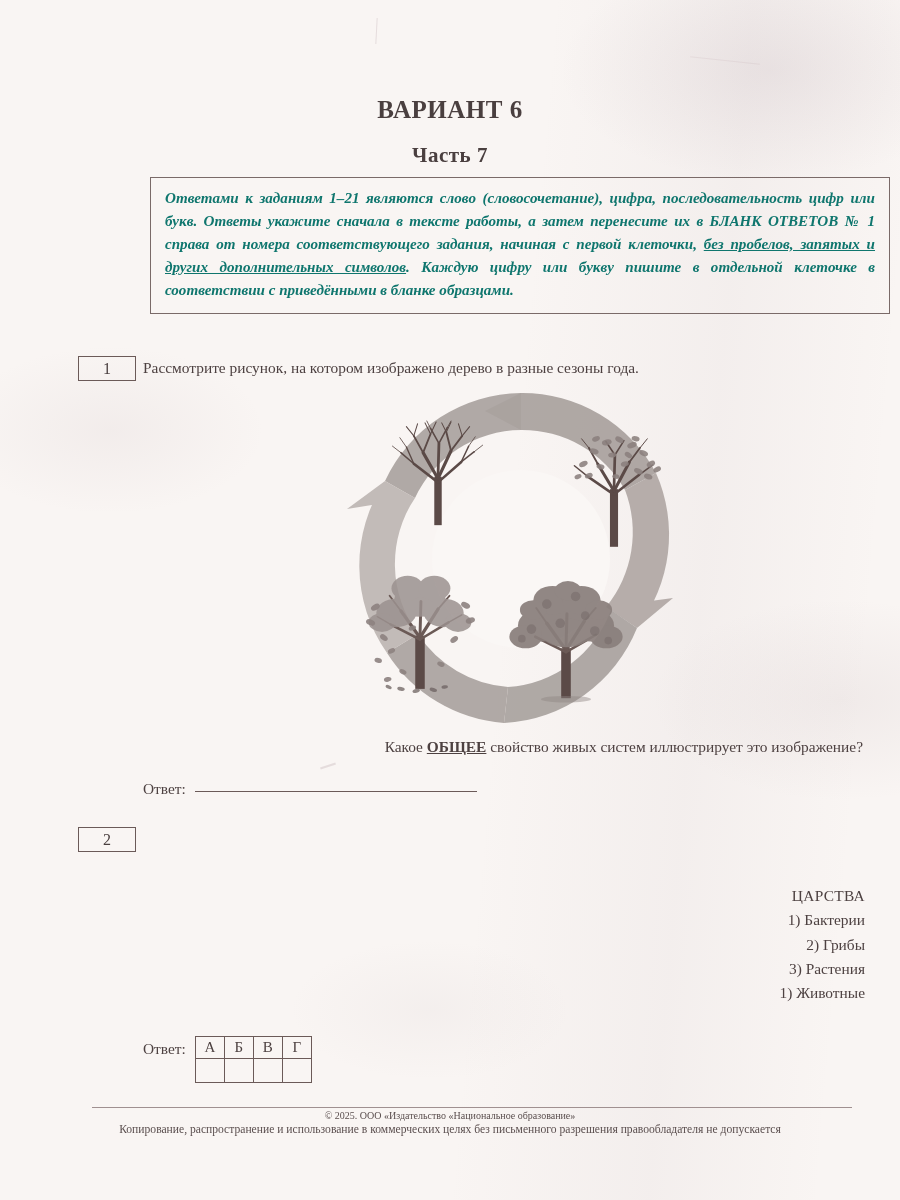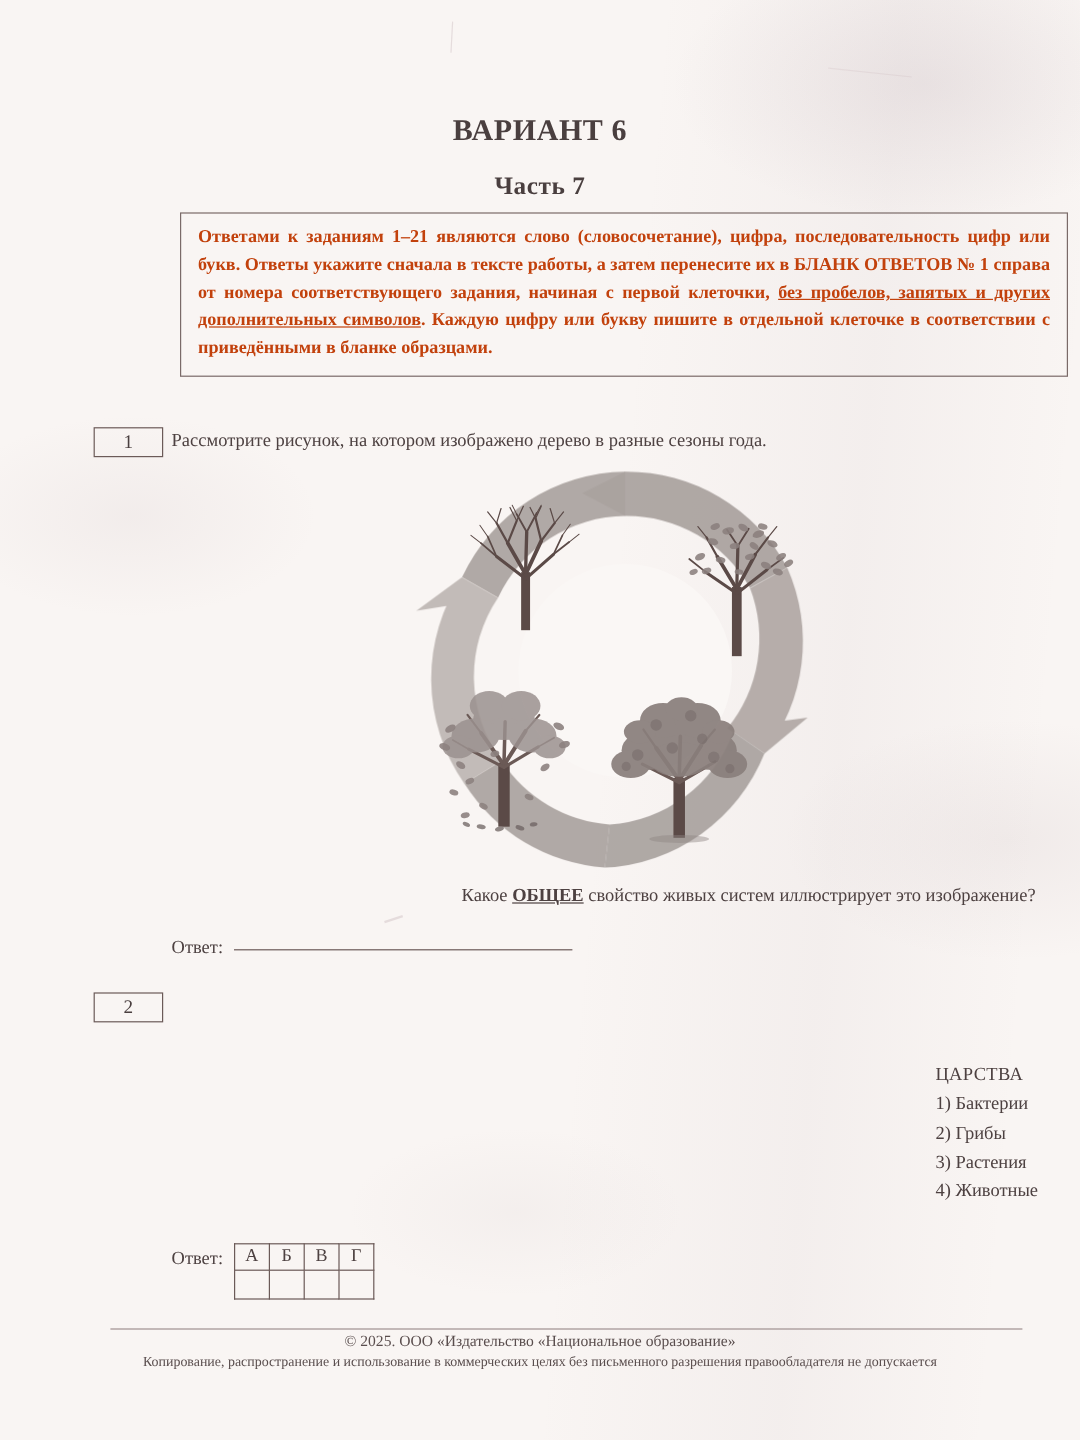--- a/index.html
+++ b/index.html
@@ -32,22 +32,22 @@
   #part-title{font-size:21px;margin-top:19px;}
 
   
   .instr-box{
     position:absolute;left:150px;top:177px;width:740px;
     border:1px solid #7a6a68;
     box-sizing:border-box;
     padding:9px 14px 11px 14px;
   }
   .instr-text{
-    font-weight:bold;font-size:15.1px;line-height:1.52;
-    text-align:justify;color:#c2410c;
+    font-style:italic;font-weight:bold;font-size:15.1px;line-height:1.52;
+    text-align:justify;color:#0f766e;
   }
   .instr-text .u{text-decoration:underline;}
 
   
   .tasknum{
     position:absolute;width:58px;height:25px;
     border:1px solid #6b5a58;box-sizing:border-box;
     text-align:center;line-height:23px;font-size:16px;
     background:transparent;
   }
@@ -62,41 +62,41 @@
   #task1-answer .line{
     display:inline-block;width:282px;border-bottom:1.5px solid #6b5a58;
     margin-left:9px;vertical-align:2px;height:12px;
   }
 
   #task2-num{left:78px;top:827px;}
   #task2-text{left:143px;top:826px;width:722px;}
 
   .cols{position:absolute;left:143px;top:884px;width:722px;font-size:15.4px;line-height:1.58;color:#4d4141;}
   .col-left{float:left;}
-  .col-right{float:right;text-align:left;}
+  .col-right{float:right;text-align:right;}
   .colhead{font-weight:normal;letter-spacing:.3px;}
   .colitem{white-space:nowrap;}
 
   #task2-note{position:absolute;left:143px;top:1000px;font-size:15.4px;color:#4d4141;}
 
   #answer-block{position:absolute;left:143px;top:1036px;font-size:15.4px;color:#4d4141;}
   #answer-block .lbl{display:inline-block;vertical-align:top;padding-top:4px;}
   table.ans{
     display:inline-table;border-collapse:collapse;margin-left:9px;vertical-align:top;
   }
   table.ans td{
     border:1px solid #6b5a58;width:28px;height:21px;
     text-align:center;font-size:15px;color:#4d4141;padding:0;
   }
   table.ans tr.empty td{height:23px;}
 
   
   .footer-rule{position:absolute;left:92px;top:1107px;width:760px;border-top:1px solid #a09090;}
   .footer{position:absolute;left:0;top:1110px;width:900px;text-align:center;color:#5a4e4e;}
-  #footer-line1{font-size:13px;}
+  #footer-line1{font-size:10px;}
   #footer-line2{font-size:11.6px;margin-top:2px;}
 
   
   #seasons{position:absolute;left:325px;top:385px;width:390px;height:345px;}
   #seasons svg{display:block;width:100%;height:100%;}
 </style>
 </head>
 <body>
 
 <div class="paper-noise"></div>
@@ -337,21 +337,21 @@
   <div id="task1-answer"><span>Ответ:</span><span class="line"></span></div>
 
   <div class="tasknum" id="task2-num">2</div>
 
   <div class="cols">
     <div class="col-right">
       <div class="colhead">ЦАРСТВА</div>
       <div class="colitem">1) Бактерии</div>
       <div class="colitem">2) Грибы</div>
       <div class="colitem">3) Растения</div>
-      <div class="colitem">4) Животные</div>
+      <div class="colitem">1) Животные</div>
     </div>
   </div>
 
 
   <div id="answer-block">
     <span class="lbl">Ответ:</span><table class="ans">
       <tbody>
           <tr>
         <td>А</td>
         <td>Б</td>

